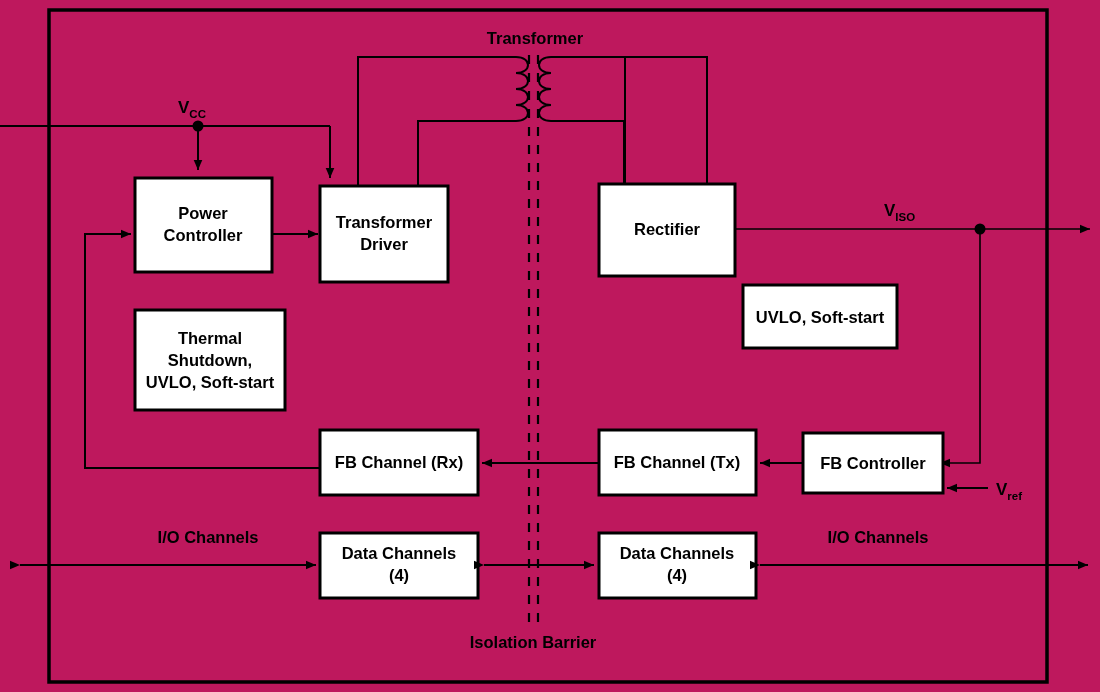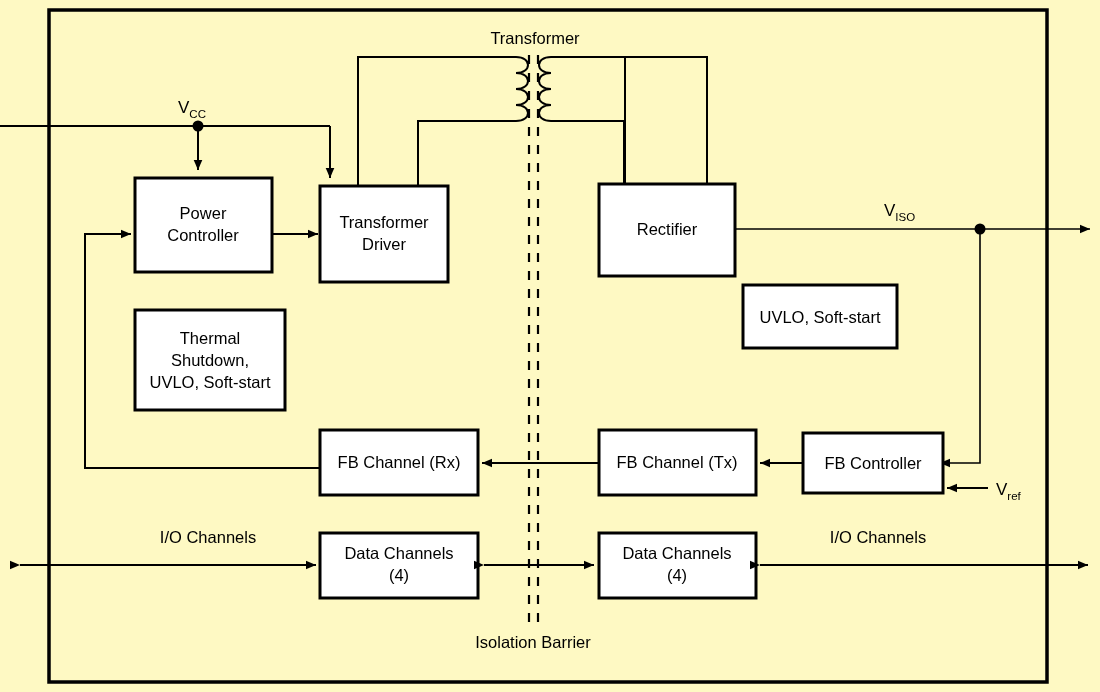--- a/index.html
+++ b/index.html
@@ -1,18 +1,18 @@
 <!DOCTYPE html>
 <html><head>
 <meta charset="utf-8">
 <style>
   html,body{margin:0;padding:0;background:#ffffff;}
   body{width:1100px;height:692px;overflow:hidden;
        font-family:"Liberation Sans","DejaVu Sans",sans-serif;}
-  #stage{position:relative;width:1100px;height:692px;background:#fef9c3;}
+  #stage{position:relative;width:1100px;height:692px;background:#be185d;font-weight:bold;}
   svg{display:block;}
   .blk{fill:#ffffff;stroke:#000000;stroke-width:3;}
   .wire{stroke:#000000;stroke-width:2;fill:none;}
   .wire-thin{stroke:#000000;stroke-width:1.6;fill:none;}
   .frame{fill:none;stroke:#000000;stroke-width:3.5;}
   .coil{fill:none;stroke:#000000;stroke-width:2;}
   .iso{stroke:#000000;stroke-width:2.2;fill:none;stroke-dasharray:9 9;}
   .dot{fill:#000000;}
   text{font-family:"Liberation Sans","DejaVu Sans",sans-serif;fill:#000;}
   .lbl{font-size:16.5px;}

